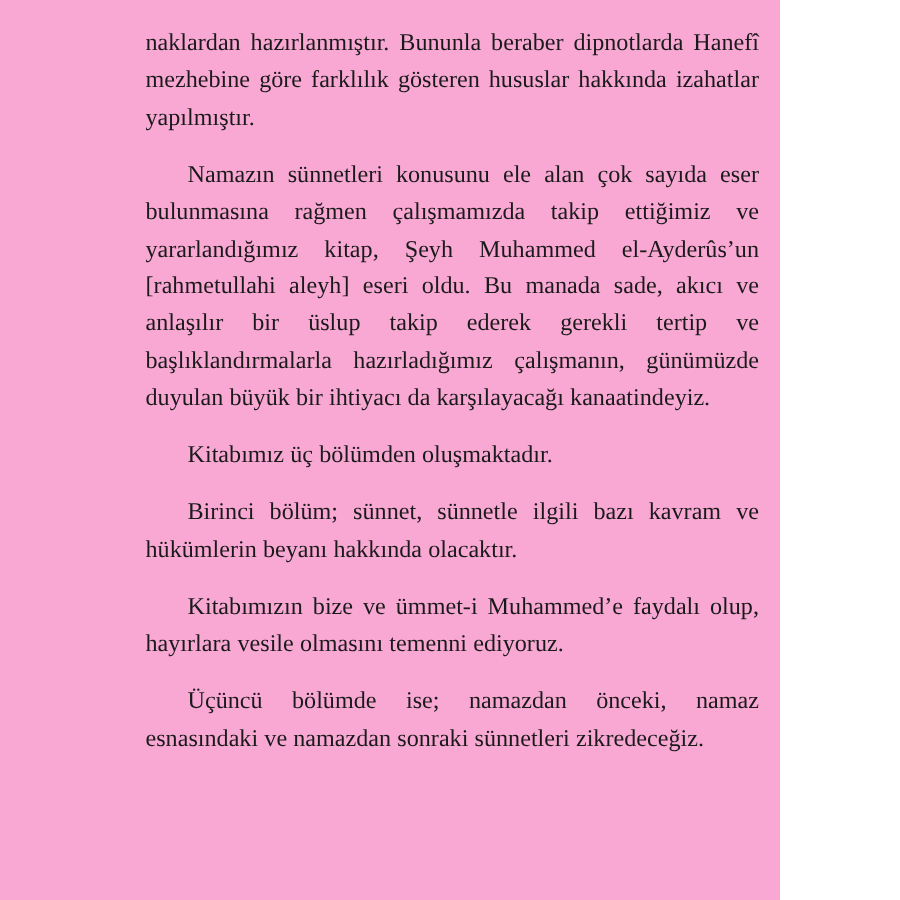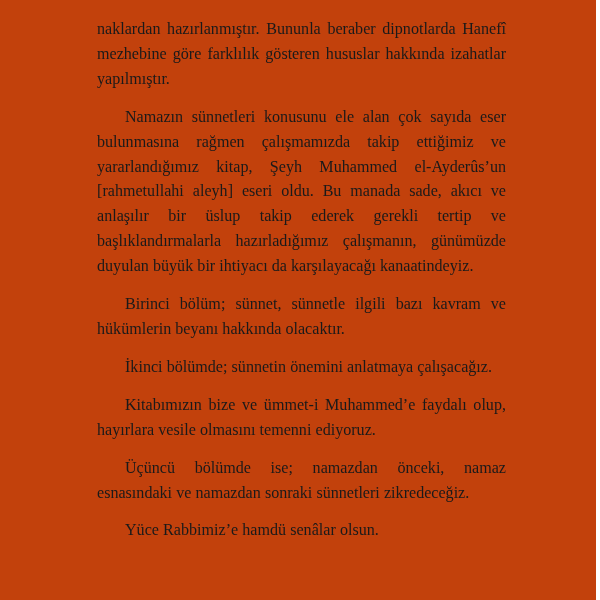--- a/index.html
+++ b/index.html
@@ -10,23 +10,23 @@
     width: 600px;
     height: 600px;
     background: #ffffff;
     font-family: "Liberation Serif", "DejaVu Serif", serif;
     color: #1a1a1a;
     overflow: hidden;
   }
 
   .page {
     position: relative;
-    width: 596px;
+    width: 520px;
     height: 600px;
-    background: #c2410c;
+    background: #f9a8d4;
     box-sizing: border-box;
   }
 
   .text-column {
     position: absolute;
     left: 97px;
     top: 17px;
     width: 409px;
   }
 
@@ -66,26 +66,25 @@
 <body>
 
 <div class="page">
 
   <div class="text-column">
 
     <p class="para continuation">naklardan hazırlanmıştır. Bununla beraber dipnotlarda Hanefî mezhebine göre farklılık gösteren hususlar hakkında izahatlar yapılmıştır.</p>
 
     <p class="para"><span>Namazın sünnetleri konusunu ele alan çok sayıda eser bulunmasına rağmen çalışmamızda takip ettiğimiz ve yararlandığımız kitap, Şeyh Muhammed el-Ayderûs’un </span><span class="honorific">[rahmetullahi aleyh]</span><span> eseri oldu. Bu manada sade, akıcı ve anlaşılır bir üslup takip ederek gerekli tertip ve başlıklandırmalarla hazırladığımız çalışmanın, günümüzde duyulan büyük bir ihtiyacı da karşılayacağı kanaatindeyiz.</span></p>
 
+    <p class="para">Kitabımız üç bölümden oluşmaktadır.</p>
 
     <p class="para">Birinci bölüm; sünnet, sünnetle ilgili bazı kavram ve hükümlerin beyanı hakkında olacaktır.</p>
 
-    <p class="para">İkinci bölümde; sünnetin önemini anlatmaya çalışacağız.</p>
 
     <p class="para">Kitabımızın bize ve ümmet-i Muhammed’e faydalı olup, hayırlara vesile olmasını temenni ediyoruz.</p>
 
     <p class="para">Üçüncü bölümde ise; namazdan önceki, namaz esnasındaki ve namazdan sonraki sünnetleri zikredeceğiz.</p>
 
-    <p class="para">Yüce Rabbimiz’e hamdü senâlar olsun.</p>
 
   </div>
 
 </div>
 
 </body></html>

